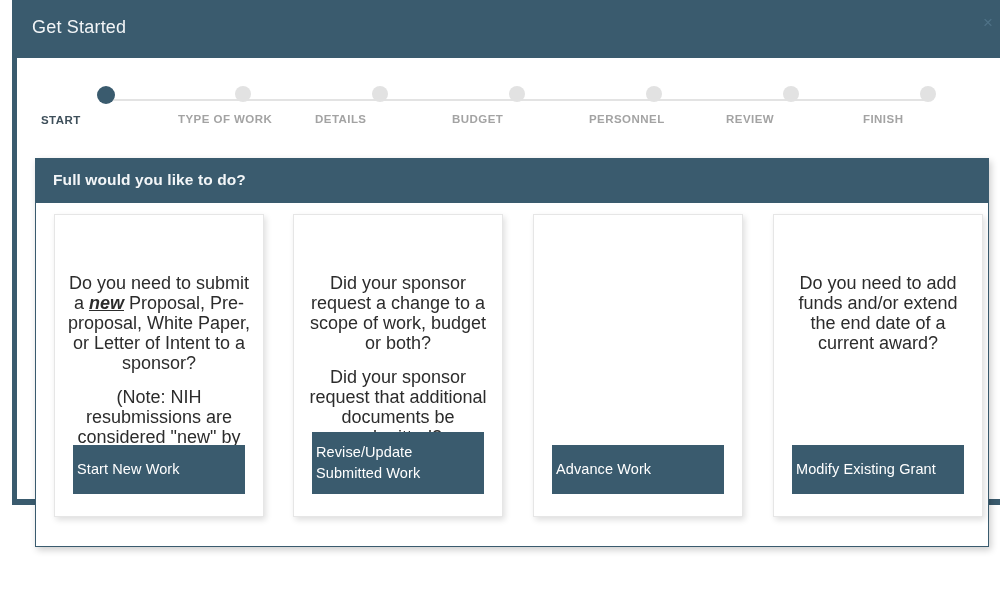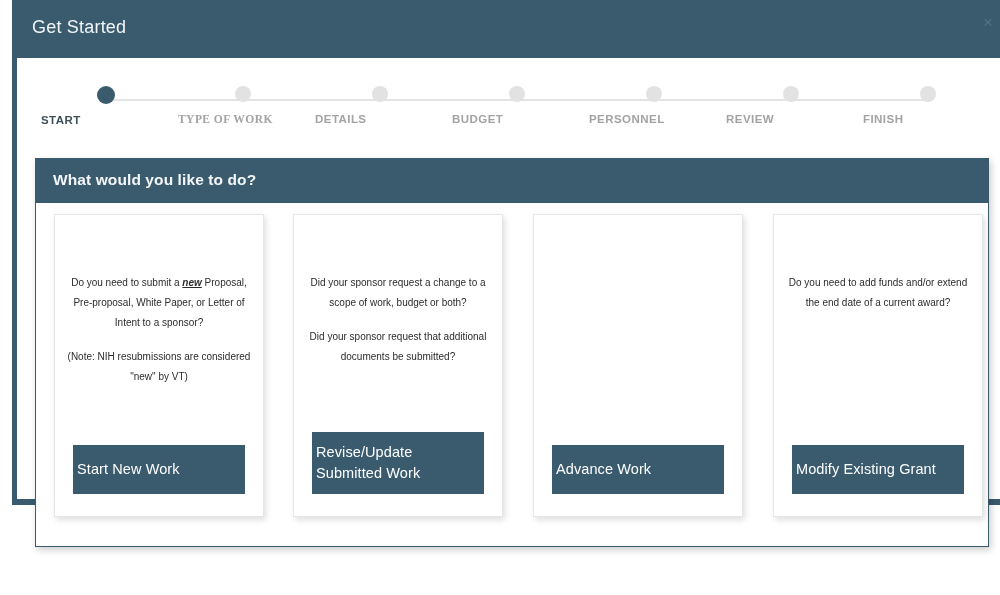--- a/index.html
+++ b/index.html
@@ -127,21 +127,21 @@
     height: 303px;
     background: #ffffff;
     border: 1px solid #e6e6e6;
     box-shadow: 2px 3px 6px rgba(0,0,0,.13);
   }
   .card-text {
     position: absolute;
     left: 10px; right: 10px;
     top: 58px;
     text-align: center;
-    font-size: 10px;
+    font-size: 18px;
     line-height: 20px;
     color: #2c2c2c;
   }
   .card-text p { margin: 0 0 14px 0; }
   .card-text p:last-child { margin-bottom: 0; }
   .emph {
     font-weight: bold;
     font-style: italic;
     text-decoration: underline;
   }
@@ -173,21 +173,21 @@
   </div>
 
   <div id="stepper">
     <div id="step-track"></div>
 
     <div class="step active" style="left:89px;">
       <div class="step-dot"></div>
       <div class="step-label">START</div>
     </div>
 
-    <div class="step" style="left:226px;font-family:Liberation Serif, serif;">
+    <div class="step" style="left:226px;">
       <div class="step-dot"></div>
       <div class="step-label">TYPE OF WORK</div>
     </div>
 
     <div class="step" style="left:363px;">
       <div class="step-dot"></div>
       <div class="step-label">DETAILS</div>
     </div>
 
     <div class="step" style="left:500px;">
@@ -206,21 +206,21 @@
     </div>
 
     <div class="step" style="left:911px;">
       <div class="step-dot"></div>
       <div class="step-label">FINISH</div>
     </div>
   </div>
 
   <div id="panel">
     <div id="panel-header">
-      <div id="panel-header-title">What would you like to do?</div>
+      <div id="panel-header-title">Full would you like to do?</div>
     </div>
 
     <div id="cards">
 
       <div class="card" style="left:18px;">
         <div class="card-text">
           <p><span>Do you need to submit a </span><span class="emph">new</span><span> Proposal, Pre-proposal, White Paper, or Letter of Intent to a sponsor?</span></p>
           <p>(Note: NIH resubmissions are considered "new" by VT)</p>
         </div>
         <button class="card-button">Start New Work</button>

